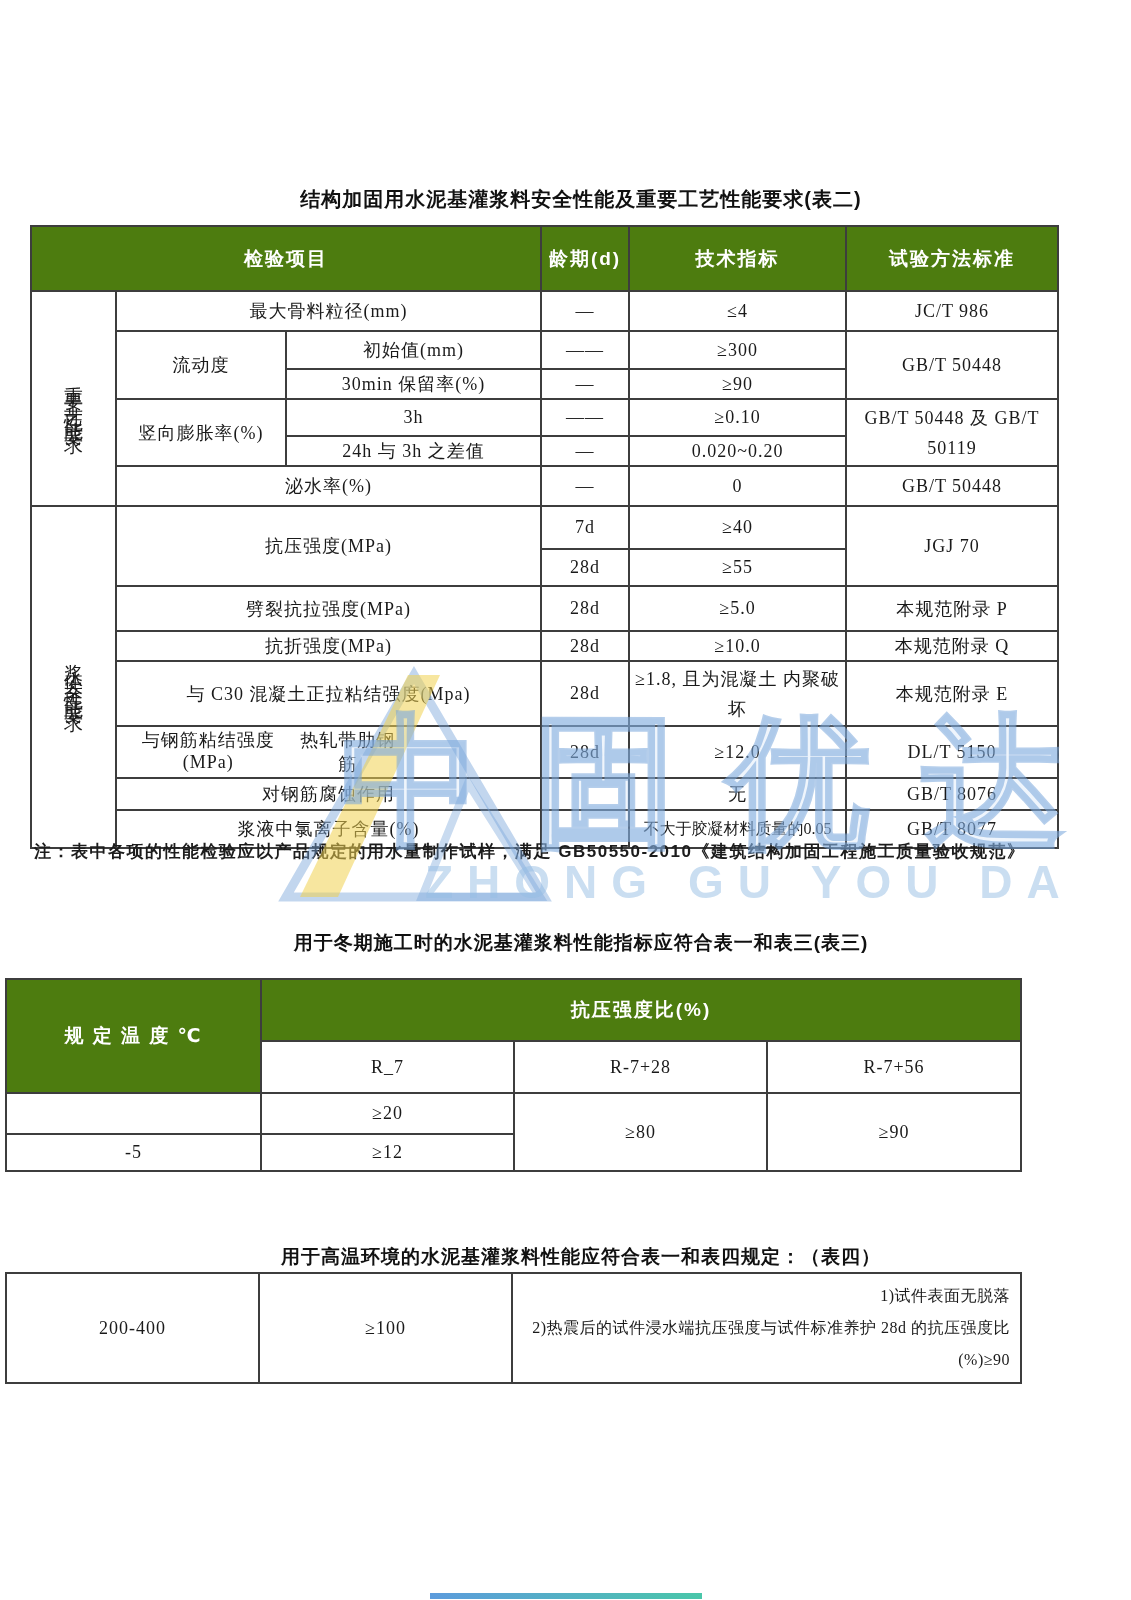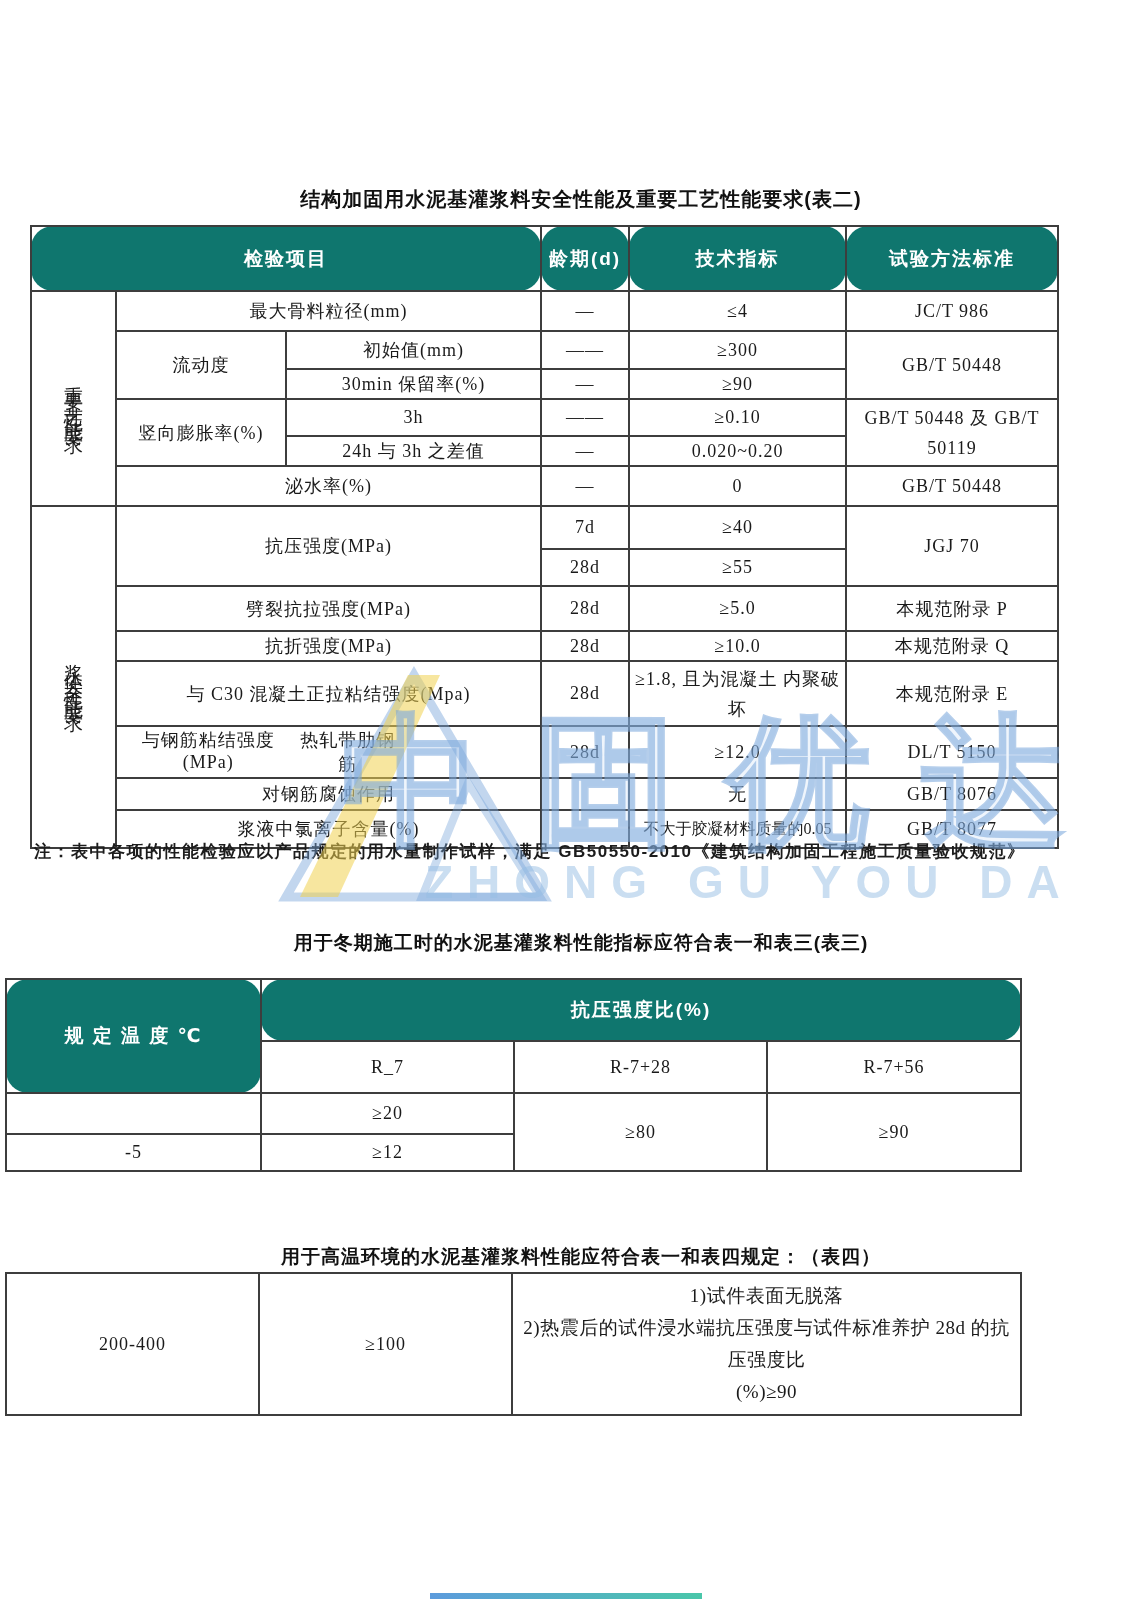--- a/index.html
+++ b/index.html
@@ -22,26 +22,25 @@
   }
   table { border-collapse: collapse; table-layout: fixed; }
   td {
     border: 2px solid #3d3d3d;
     text-align: center; vertical-align: middle;
     font-size: 18px; color: #1a1a1a;
     padding: 1px 3px;
     letter-spacing: 1px;
   }
   .hdr td {
-    background: #0f766e;
+    background: #4d7c0f;
     color: #ffffff;
     font-family: "Liberation Sans", "DejaVu Sans", sans-serif;
     font-weight: 700; font-size: 19px;
     letter-spacing: 2px;
-    border-radius: 22px;
   }
   .vlabel {
     writing-mode: vertical-lr;
     text-orientation: upright;
     letter-spacing: 7px;
     font-size: 19px;
     padding: 6px 0;
   }
   .t2 { position: absolute; left: 30px; top: 225px; width: 1027px; }
   .t3, .t4 { position: absolute; left: 5px; width: 1015px; }
@@ -49,21 +48,21 @@
   .t4 { top: 1272px; }
   .split { display: table-cell; }
   .split .inner { display: flex; justify-content: space-between; padding: 0 6px 0 2px; }
   .split .inner span:last-child { margin-right: 130px; }
   .note {
     position: absolute; left: 34px; top: 840px; width: 1080px;
     font-family: "Liberation Sans", "DejaVu Sans", sans-serif;
     font-weight: 600; font-size: 17px; color: #1c1c1c;
     letter-spacing: 1.5px;
   }
-  .thermal { text-align: center; padding: 6px 10px; font-size: 19px; letter-spacing: 0.5px; border-radius: 16px; }
+  .thermal { text-align: right; padding: 6px 10px; font-size: 16px; letter-spacing: 0.5px; border-radius: 16px; }
   .thermal div { line-height: 32px; }
   .tight { font-size: 16px; letter-spacing: 0; padding: 0; }
   .wrap2 { line-height: 30px; }
   
   .wm { position: absolute; z-index: 10; pointer-events: none; }
   .wm-cn {
     left: 340px; top: 688px;
     font-size: 142px; font-weight: 700;
     letter-spacing: 52px; white-space: nowrap;
     color: rgba(175, 205, 238, 0.20);

